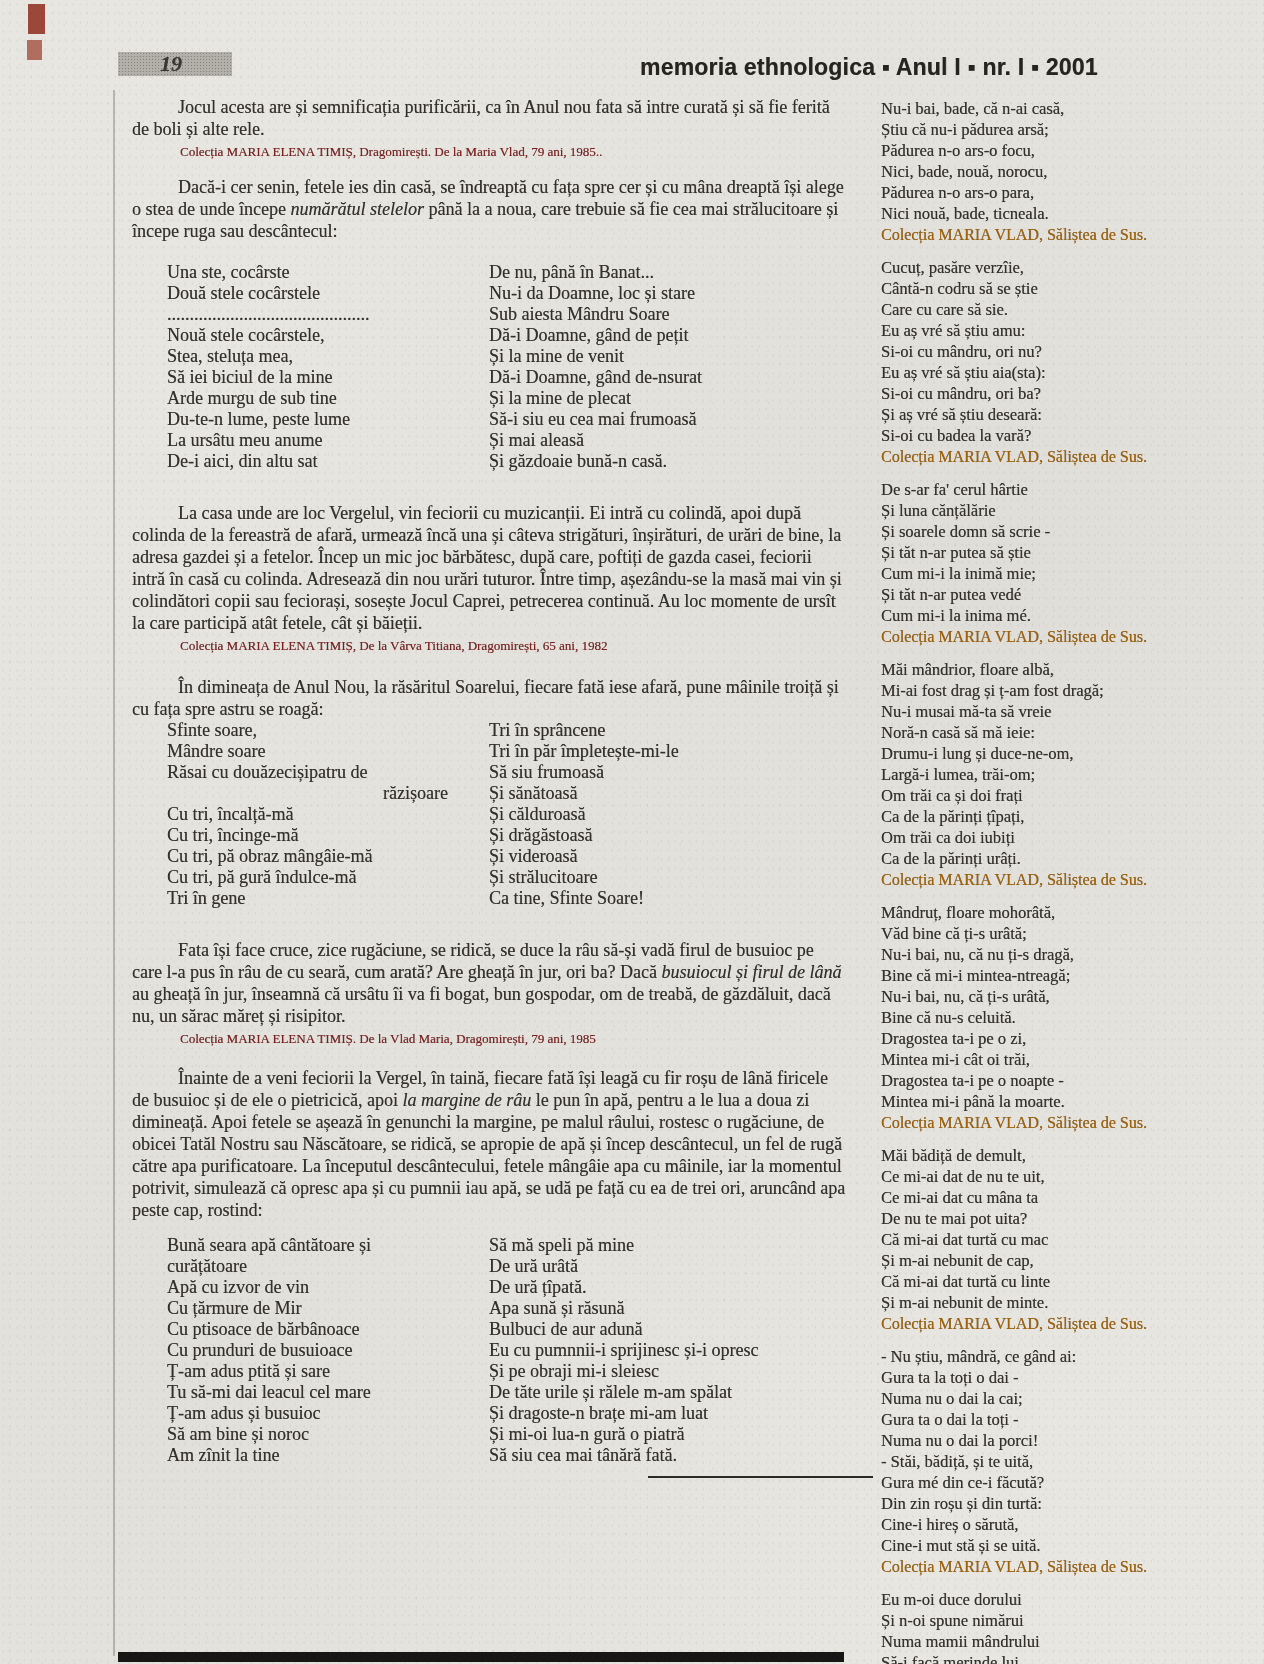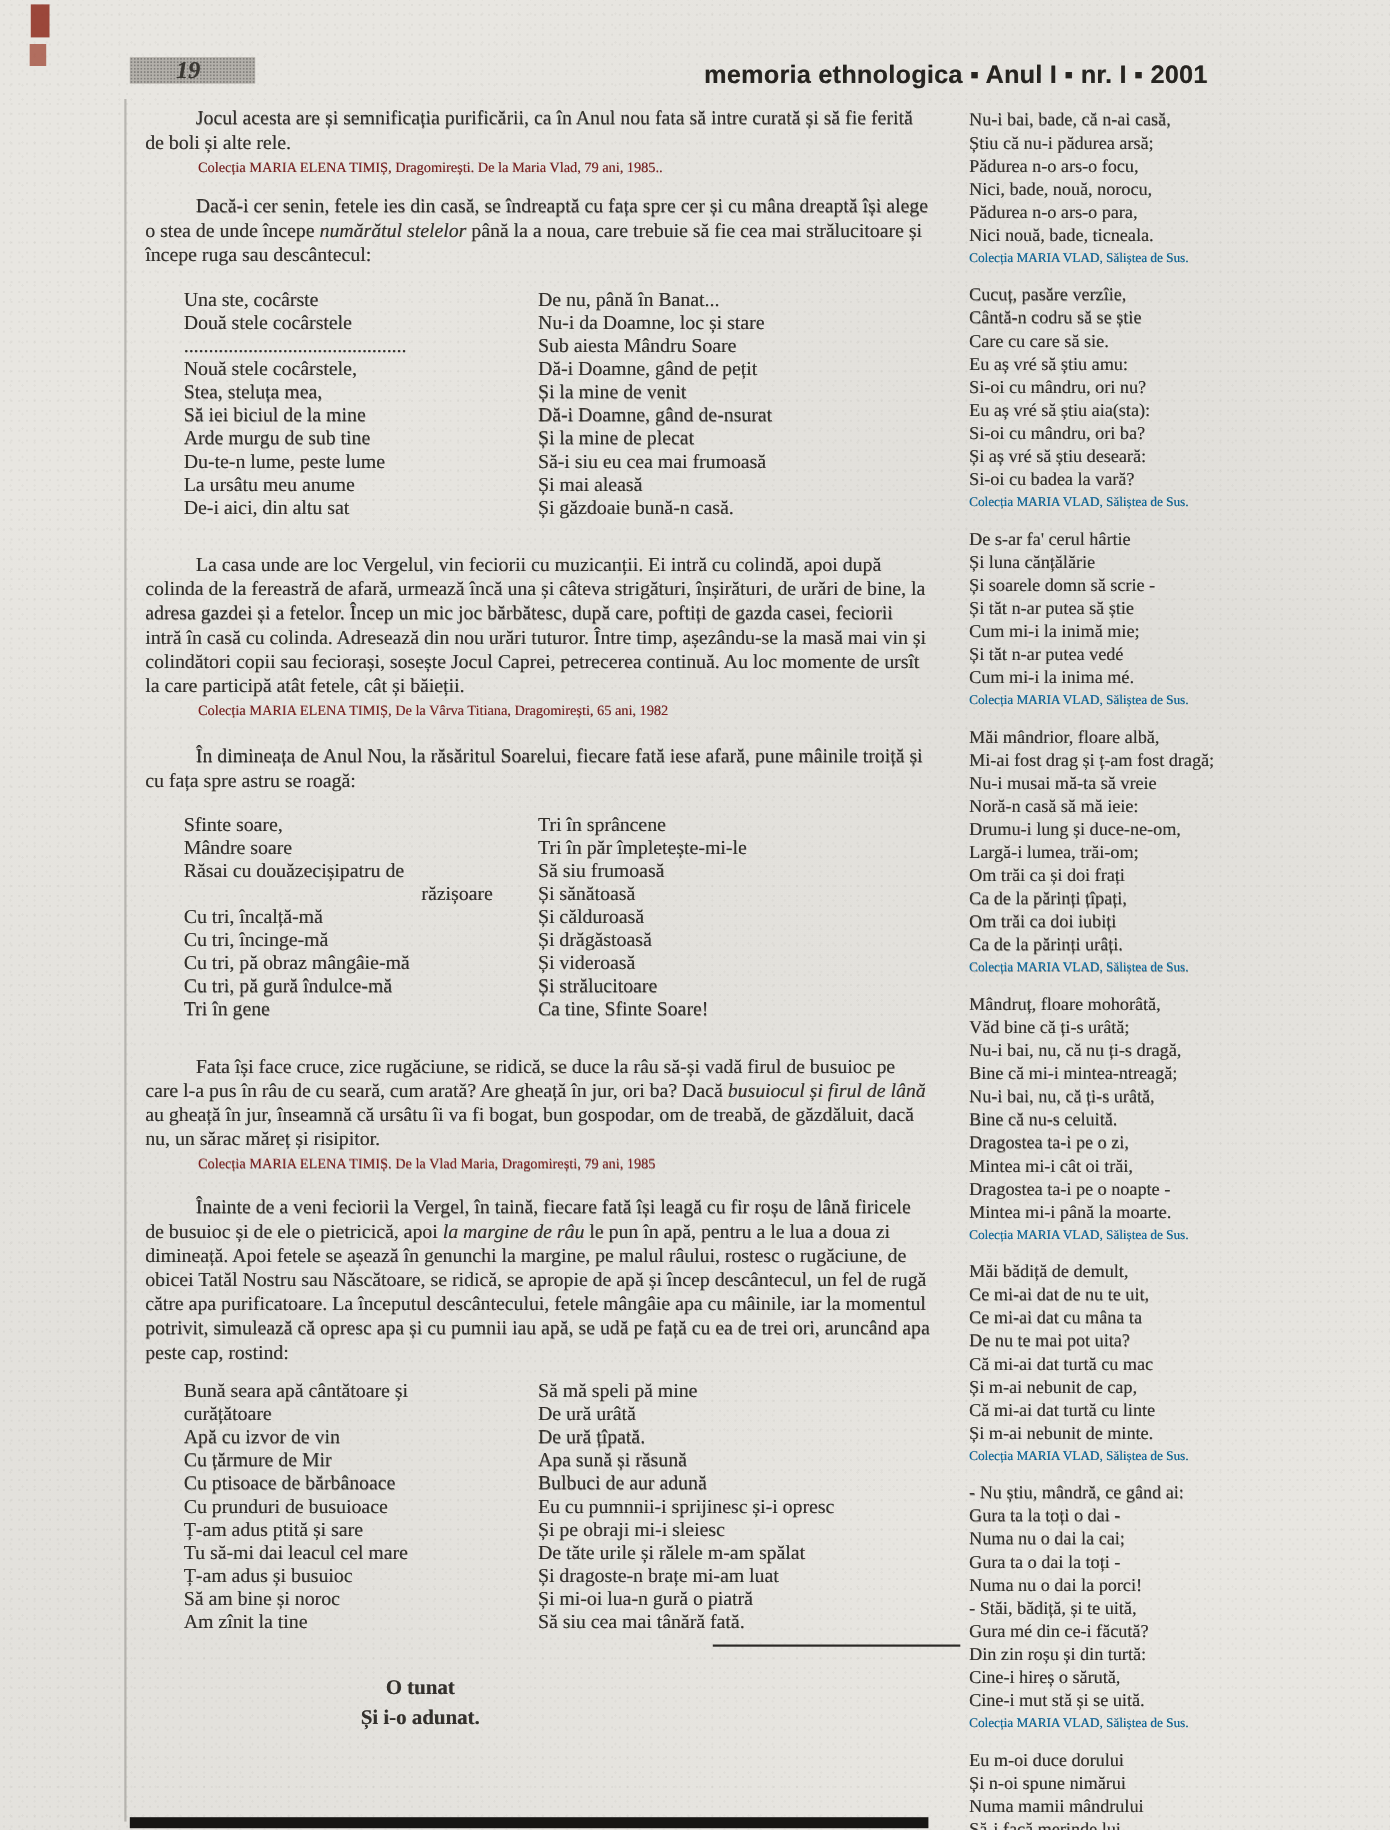--- a/index.html
+++ b/index.html
@@ -42,33 +42,33 @@
   
   .main{position:absolute;left:132px;top:96px;width:716px;font-size:18px;line-height:22px;}
   .main p{margin:0;text-indent:46px;}
   .p2{margin-top:16px!important;}
   .p3{margin-top:30px!important;}
   .p4{margin-top:22px!important;}
   .p5{margin-top:30px!important;}
   .p6{margin-top:20px!important;}
   .src{font-size:13px;line-height:17px;margin-left:48px;margin-top:3px;color:#7f1d1d;}
   .verse-pair{display:flex;margin-top:20px;}
-  .verse-pair.vp2{margin-top:19px;}
+  .verse-pair.vp2{margin-top:0;}
   .verse-pair.vp3{margin-top:14px;}
   .verse-col{white-space:pre-wrap;line-height:21px;}
   .verse-col.left{width:322px;padding-left:35px;flex:none;}
   .verse-col.right{flex:1;}
   .em-it{font-style:italic;}
   .divider-rule{width:225px;height:2px;background:#2c2a27;margin:10px 0 0 516px;}
   .closing{margin-top:24px;width:500px;text-align:center;font-weight:bold;font-size:19px;line-height:27px;white-space:pre-wrap;}
   
   .sidebar{position:absolute;left:856px;top:98px;width:336px;font-size:16.5px;line-height:21px;}
   .sb-section{margin-bottom:15px;margin-left:25px;}
   .sb-lines{white-space:pre-wrap;}
-  .sb-src{font-size:12px;line-height:15px;margin-top:3px;color:#0369a1;}
+  .sb-src{font-size:16px;line-height:15px;margin-top:3px;color:#a16207;}
 </style>
 </head>
 <body>
 
 <div class="corner-mark-1"></div>
 <div class="corner-mark-2"></div>
 <div class="left-rule"></div>
 <div class="bottom-bar"></div>
 
 <div class="pagenum-badge">
@@ -157,22 +157,20 @@
 Eu cu pumnnii-i sprijinesc și-i opresc
 Și pe obraji mi-i sleiesc
 De tăte urile și rălele m-am spălat
 Și dragoste-n brațe mi-am luat
 Și mi-oi lua-n gură o piatră
 Să siu cea mai tânără fată.</div>
   </div>
 
   <div class="divider-rule"></div>
 
-  <div class="closing">O tunat
-Și i-o adunat.</div>
 </div>
 
 <div class="sidebar txt">
 
   <div class="sb-section">
     <div class="sb-lines">Nu-i bai, bade, că n-ai casă,
 Știu că nu-i pădurea arsă;
 Pădurea n-o ars-o focu,
 Nici, bade, nouă, norocu,
 Pădurea n-o ars-o para,

